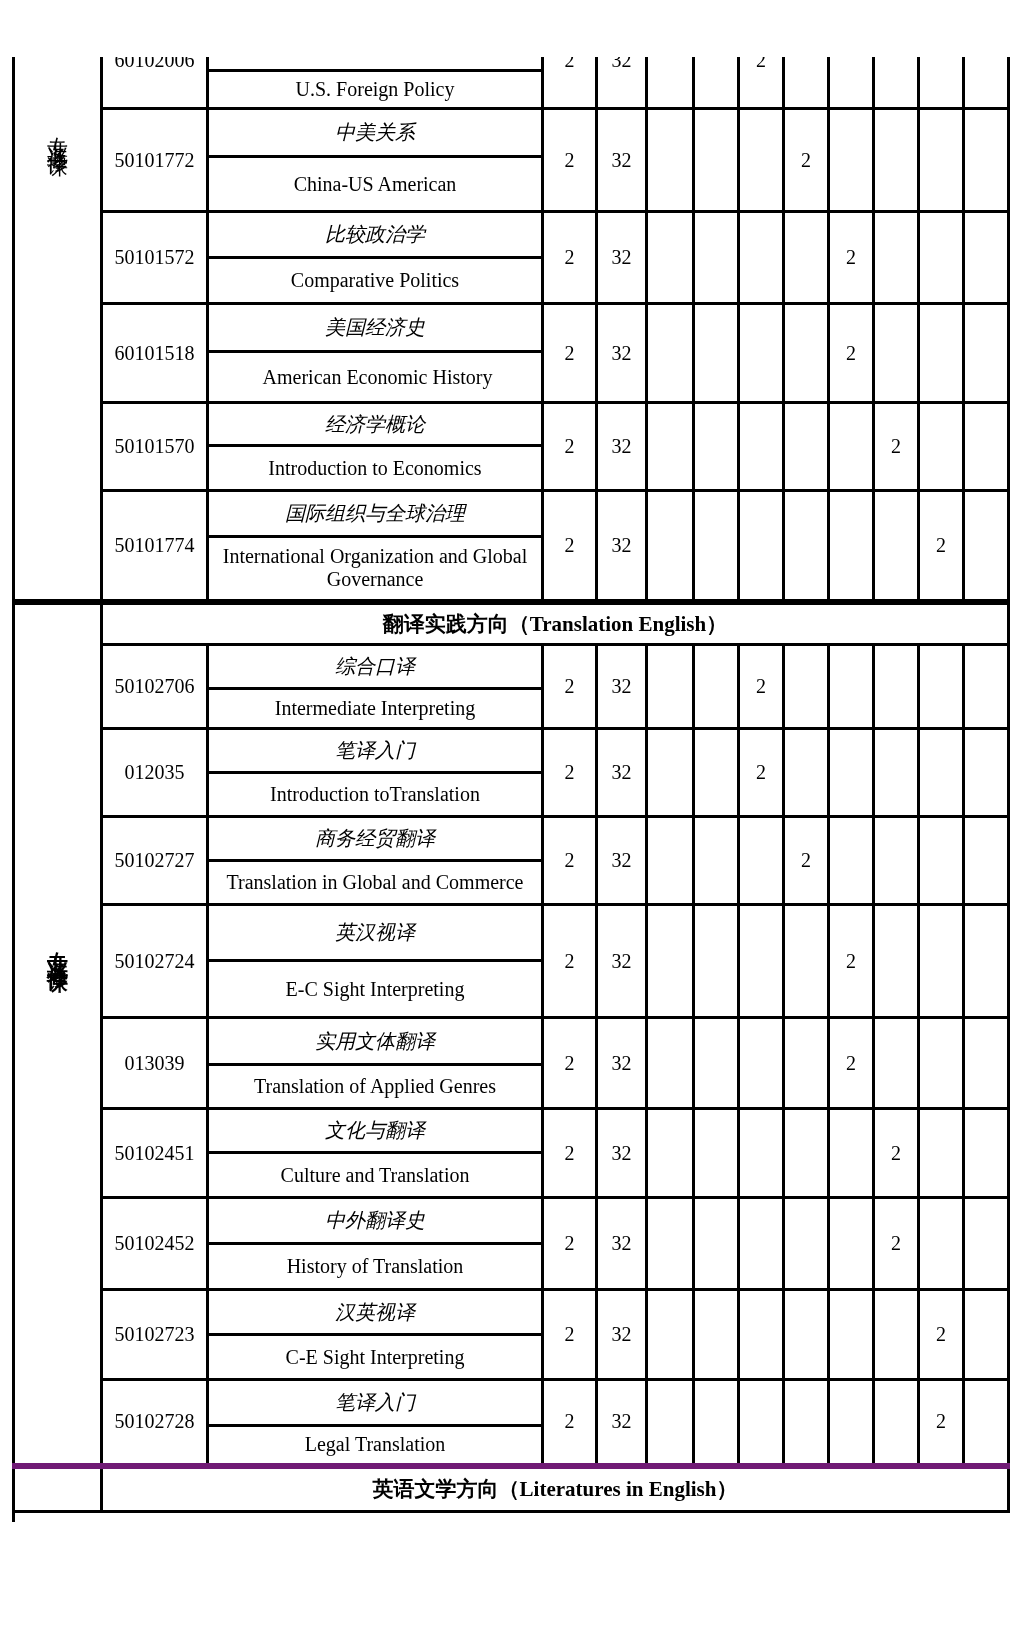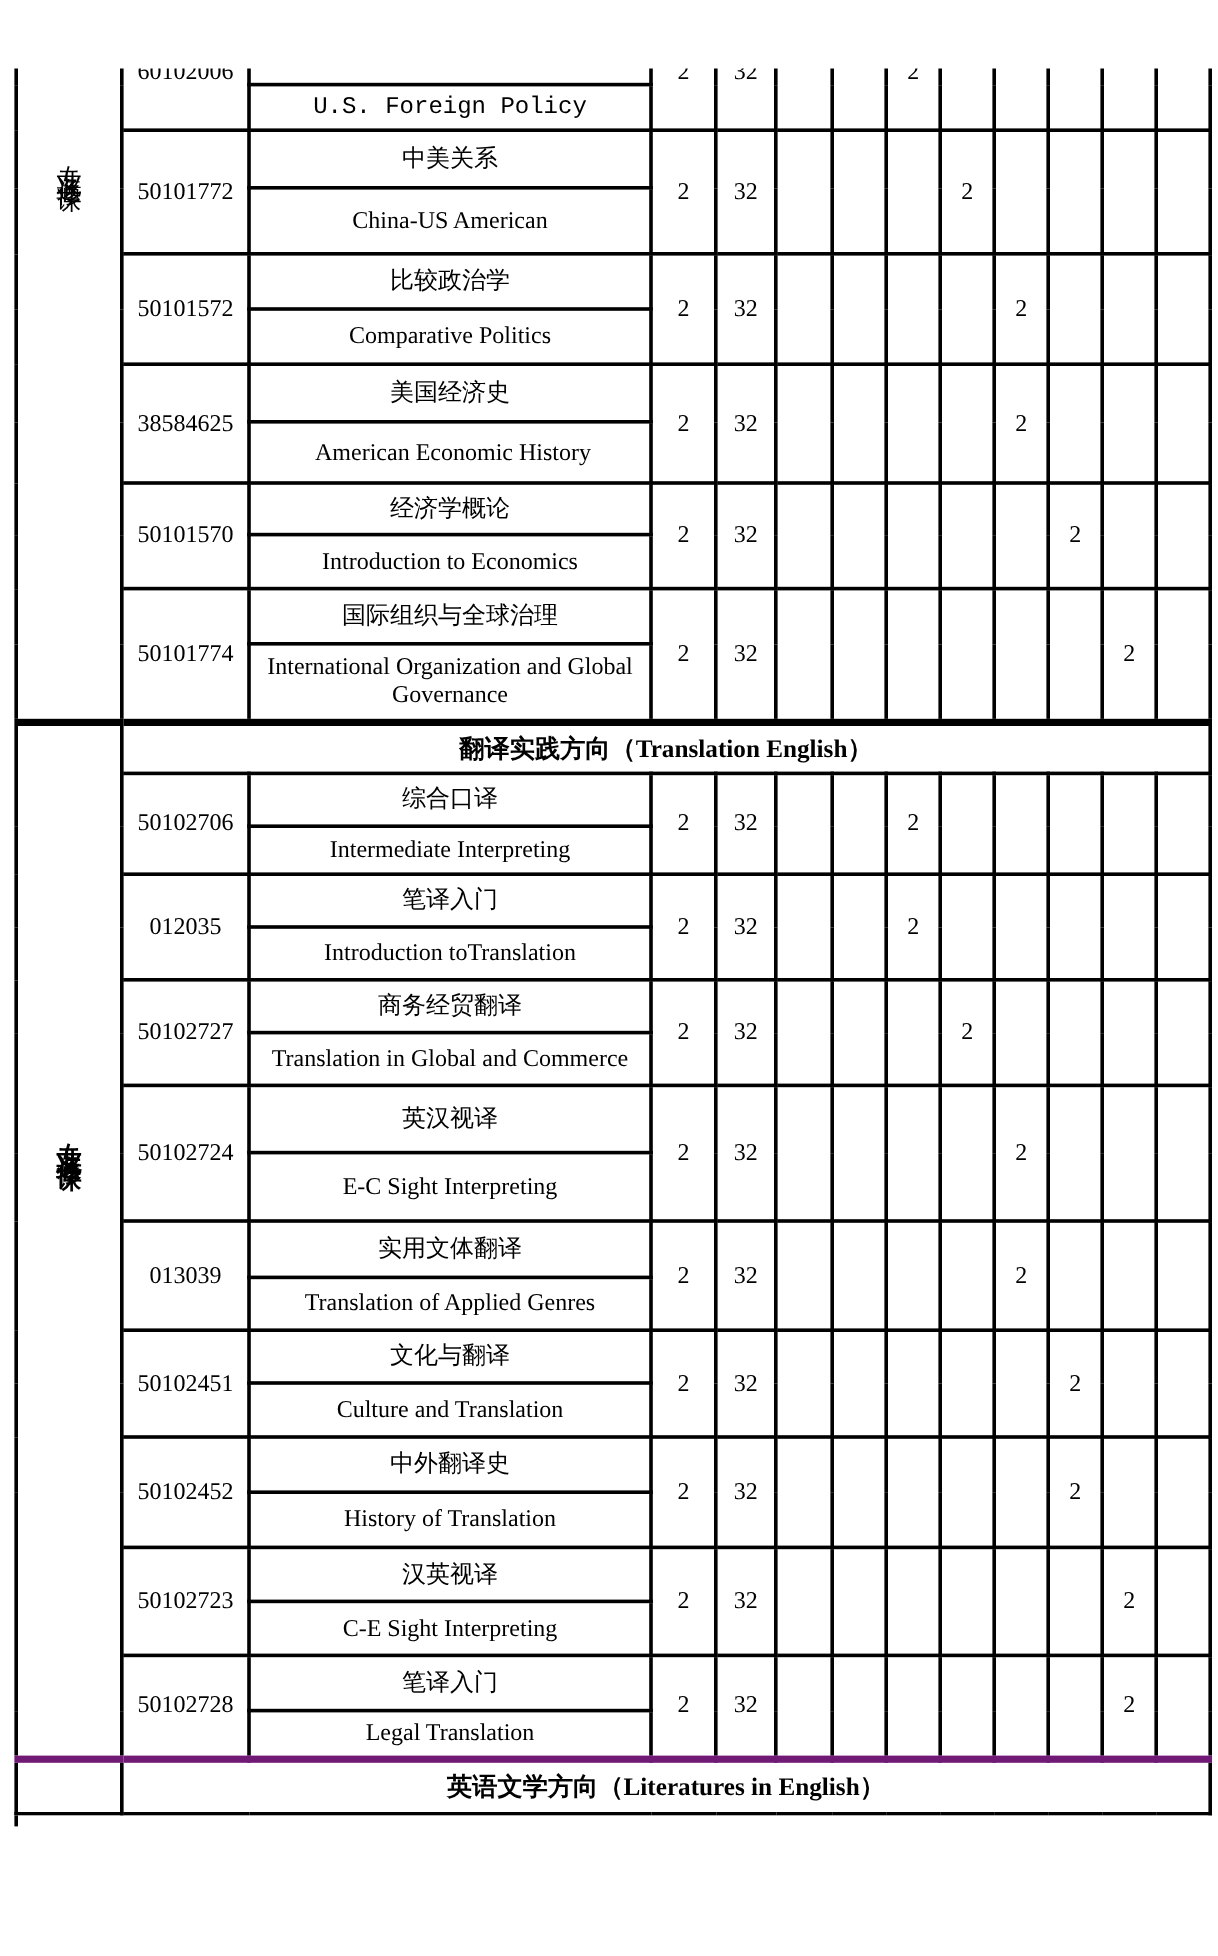--- a/index.html
+++ b/index.html
@@ -8,21 +8,21 @@
   .clip{position:absolute;left:0;top:57px;width:1015px;height:1456px;overflow:hidden;}
   table.curr{position:absolute;left:12px;top:-46px;border-collapse:collapse;table-layout:fixed;width:995px;}
   table.curr td{border:3px solid #000;padding:0;font-size:20px;line-height:1.15;
                 vertical-align:middle;text-align:center;overflow:hidden;}
   td.cat{position:relative;border-bottom:3px solid #000;}
   .vlabel{position:absolute;left:50%;transform:translateX(-50%);
           writing-mode:vertical-lr;text-orientation:upright;
           font-size:21px;letter-spacing:5px;white-space:nowrap;}
   td.id-cell{font-size:20px;}
   td.name{ text-align:left;padding-left:8px;padding-right:4px;white-space:pre-wrap;}
-  td.name-zh{border-bottom:2px solid #000;font-size:20px;}
+  td.name-zh{border-bottom:2px solid #000;font-size:20px;font-style:italic;}
   td.name-en{border-top:2px solid #000;font-size:20px;}
   tr.section-header td{border-top:6px solid #000;font-weight:bold;font-size:21px;}
   tr.footer-row td{border-top:6px solid #701a75;}
   td.hdr-cell{font-weight:bold;}
   .stub{position:absolute;left:12px;top:1513px;width:3px;height:9px;background:#000;}
 </style>
 </head>
 <body>
 
 <div class="page">
@@ -54,21 +54,21 @@
             <td rowspan="2">32</td>
             <td class="sem" rowspan="2"></td>
             <td class="sem" rowspan="2"></td>
             <td class="sem" rowspan="2">2</td>
             <td class="sem" rowspan="2"></td>
             <td class="sem" rowspan="2"></td>
             <td class="sem" rowspan="2"></td>
             <td class="sem" rowspan="2"></td>
             <td class="sem" rowspan="2"></td>
           </tr>
-          <tr class="row-en" style="height: 38px; font-family: Liberation Mono, monospace;">
+          <tr class="row-en" style="height: 38px;">
             <td class="name name-en">U.S. Foreign Policy</td>
           </tr>
           <tr class="row-zh" style="height: 48px;">
             <td class="id-cell" rowspan="2">50101772</td>
             <td class="name name-zh">中美关系</td>
             <td rowspan="2">2</td>
             <td rowspan="2">32</td>
             <td class="sem" rowspan="2"></td>
             <td class="sem" rowspan="2"></td>
             <td class="sem" rowspan="2"></td>
@@ -92,21 +92,21 @@
             <td class="sem" rowspan="2"></td>
             <td class="sem" rowspan="2">2</td>
             <td class="sem" rowspan="2"></td>
             <td class="sem" rowspan="2"></td>
             <td class="sem" rowspan="2"></td>
           </tr>
           <tr class="row-en" style="height: 46px;">
             <td class="name name-en">Comparative Politics</td>
           </tr>
           <tr class="row-zh" style="height: 48px;">
-            <td class="id-cell" rowspan="2">38584625</td>
+            <td class="id-cell" rowspan="2">60101518</td>
             <td class="name name-zh">美国经济史</td>
             <td rowspan="2">2</td>
             <td rowspan="2">32</td>
             <td class="sem" rowspan="2"></td>
             <td class="sem" rowspan="2"></td>
             <td class="sem" rowspan="2"></td>
             <td class="sem" rowspan="2"></td>
             <td class="sem" rowspan="2">2</td>
             <td class="sem" rowspan="2"></td>
             <td class="sem" rowspan="2"></td>

